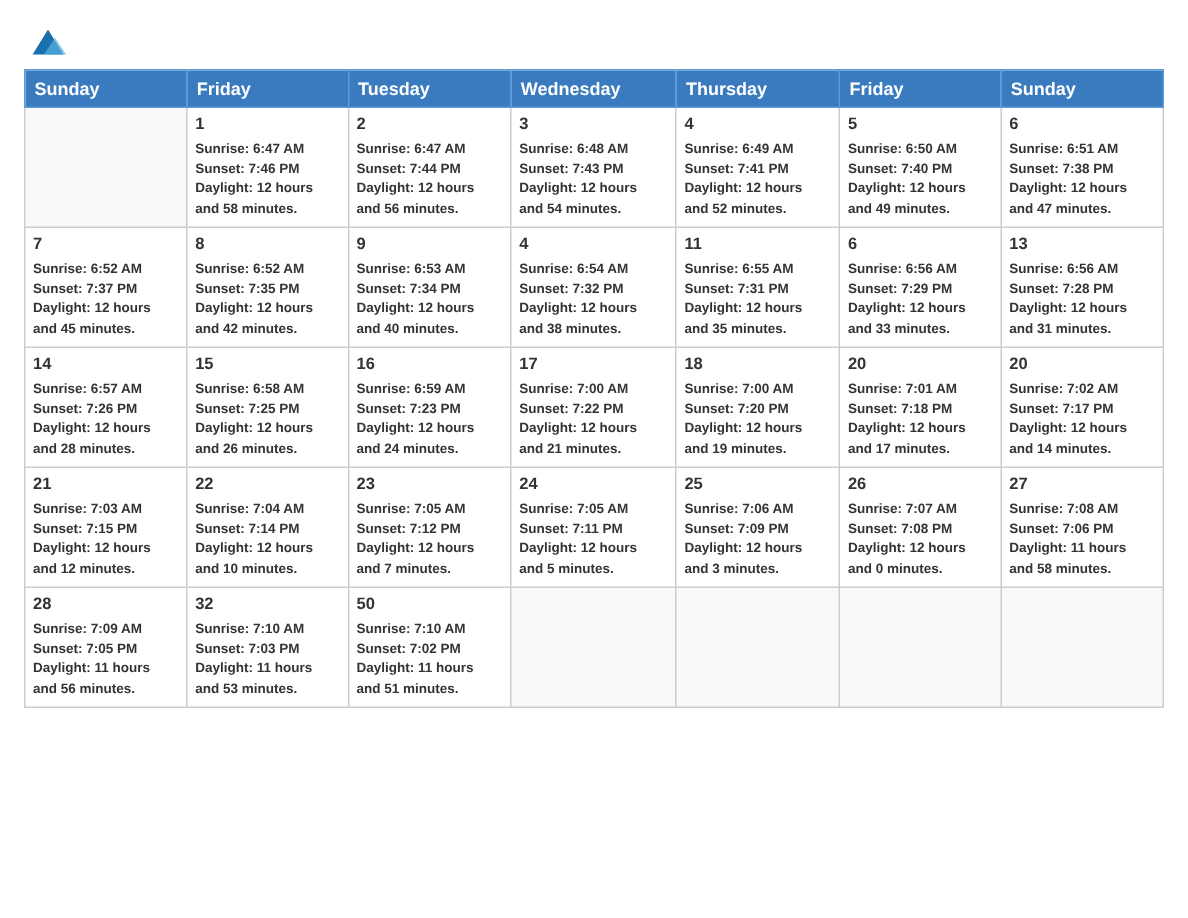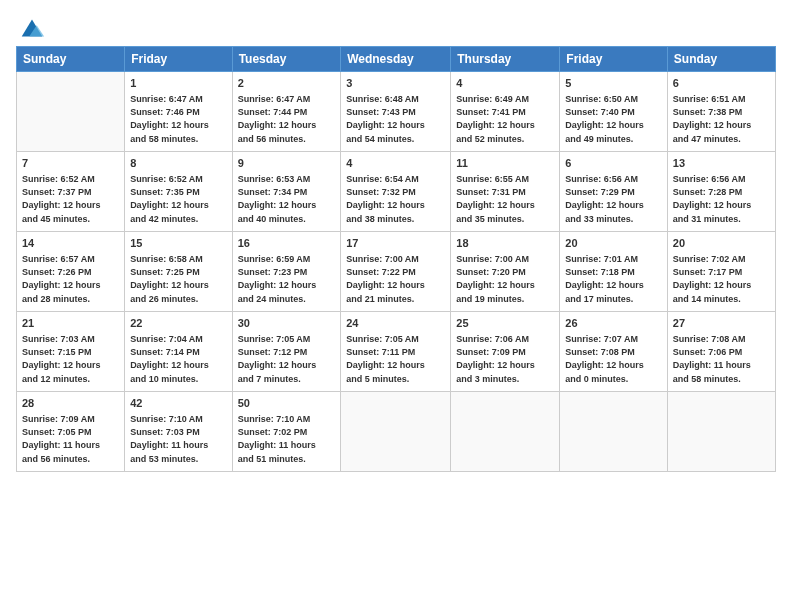--- a/index.html
+++ b/index.html
@@ -218,21 +218,21 @@
         <tr>
           <td>
             <span class="day-num">21</span>
             <div class="day-info">Sunrise: 7:03 AM<br>Sunset: 7:15 PM<br>Daylight: 12 hours<br>and 12 minutes.</div>
           </td>
           <td>
             <span class="day-num">22</span>
             <div class="day-info">Sunrise: 7:04 AM<br>Sunset: 7:14 PM<br>Daylight: 12 hours<br>and 10 minutes.</div>
           </td>
           <td>
-            <span class="day-num">30</span>
+            <span class="day-num">23</span>
             <div class="day-info">Sunrise: 7:05 AM<br>Sunset: 7:12 PM<br>Daylight: 12 hours<br>and 7 minutes.</div>
           </td>
           <td>
             <span class="day-num">24</span>
             <div class="day-info">Sunrise: 7:05 AM<br>Sunset: 7:11 PM<br>Daylight: 12 hours<br>and 5 minutes.</div>
           </td>
           <td>
             <span class="day-num">25</span>
             <div class="day-info">Sunrise: 7:06 AM<br>Sunset: 7:09 PM<br>Daylight: 12 hours<br>and 3 minutes.</div>
           </td>
@@ -244,21 +244,21 @@
             <span class="day-num">27</span>
             <div class="day-info">Sunrise: 7:08 AM<br>Sunset: 7:06 PM<br>Daylight: 11 hours<br>and 58 minutes.</div>
           </td>
         </tr>
         <tr>
           <td>
             <span class="day-num">28</span>
             <div class="day-info">Sunrise: 7:09 AM<br>Sunset: 7:05 PM<br>Daylight: 11 hours<br>and 56 minutes.</div>
           </td>
           <td>
-            <span class="day-num">42</span>
+            <span class="day-num">32</span>
             <div class="day-info">Sunrise: 7:10 AM<br>Sunset: 7:03 PM<br>Daylight: 11 hours<br>and 53 minutes.</div>
           </td>
           <td>
             <span class="day-num">50</span>
             <div class="day-info">Sunrise: 7:10 AM<br>Sunset: 7:02 PM<br>Daylight: 11 hours<br>and 51 minutes.</div>
           </td>
           <td class="empty"></td>
           <td class="empty"></td>
           <td class="empty"></td>
           <td class="empty"></td>

